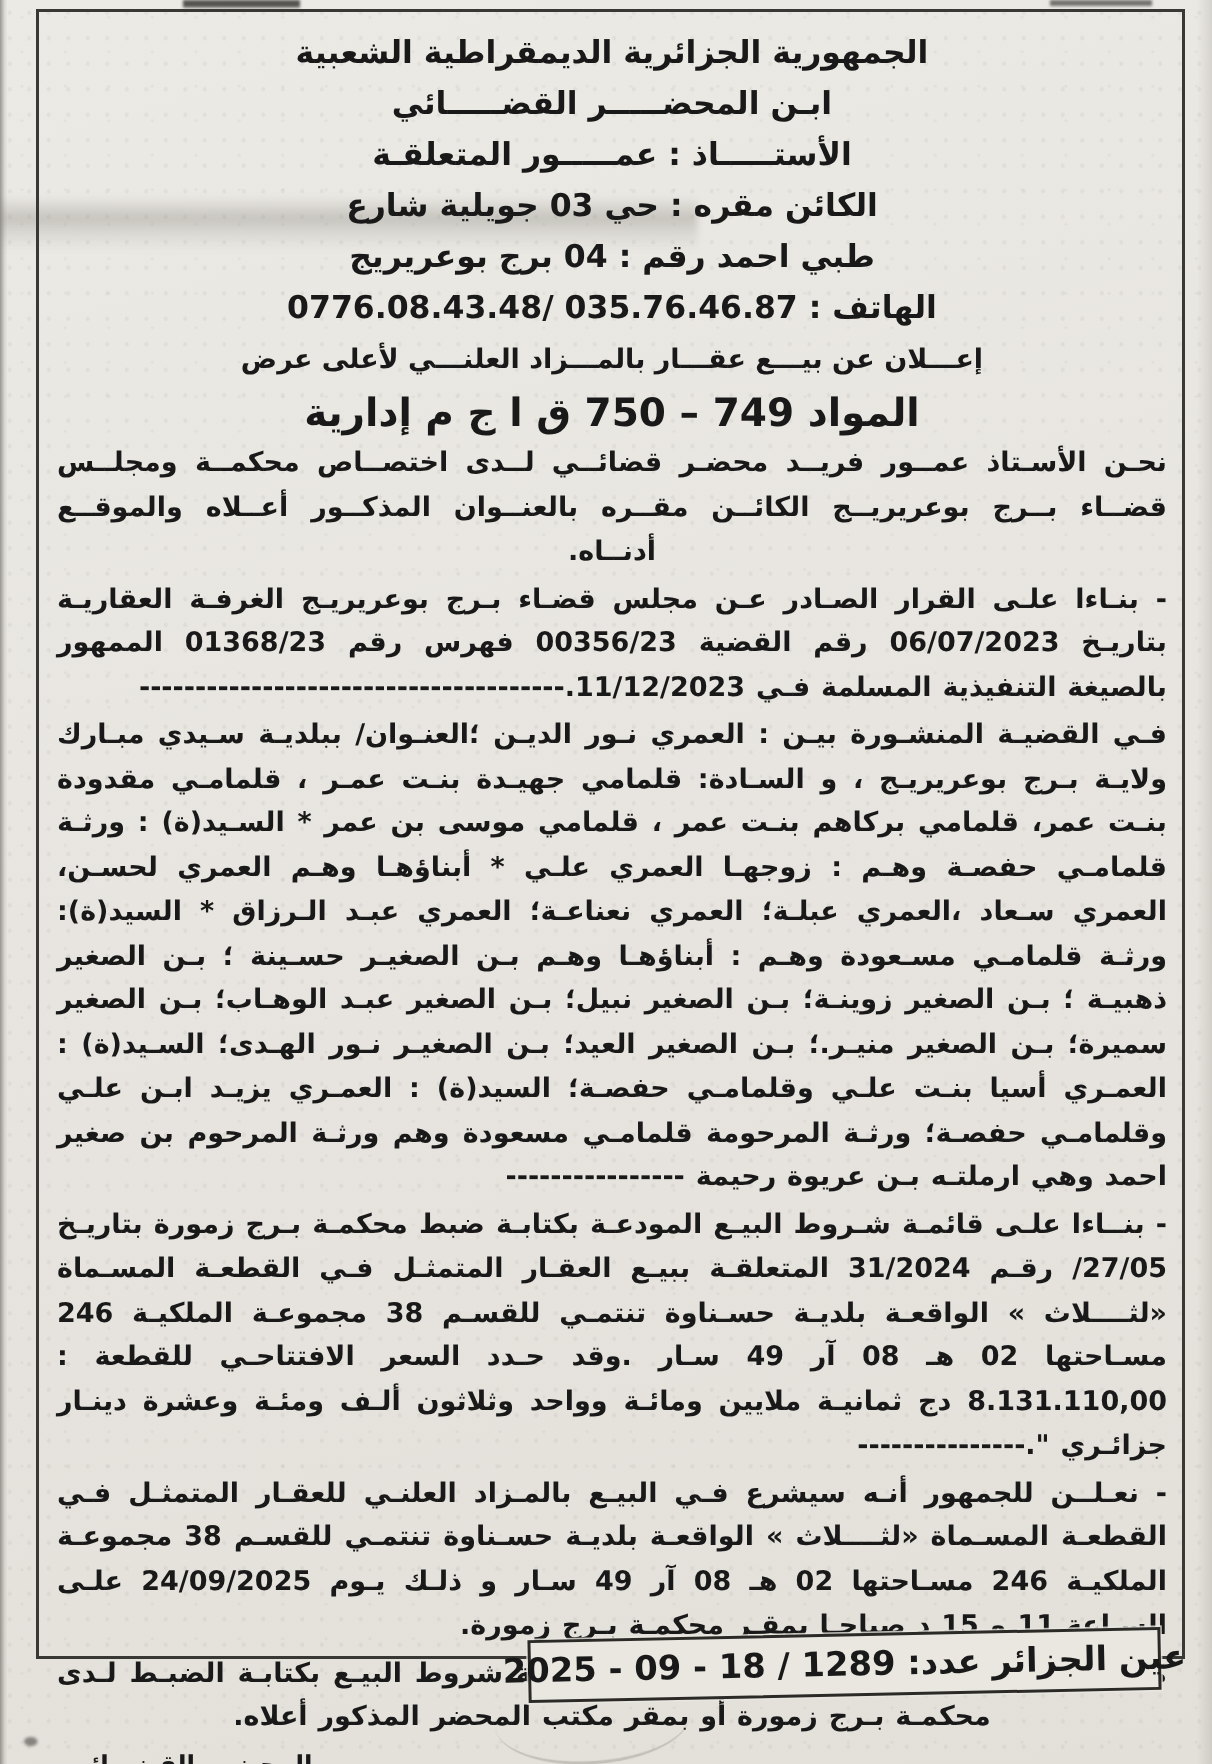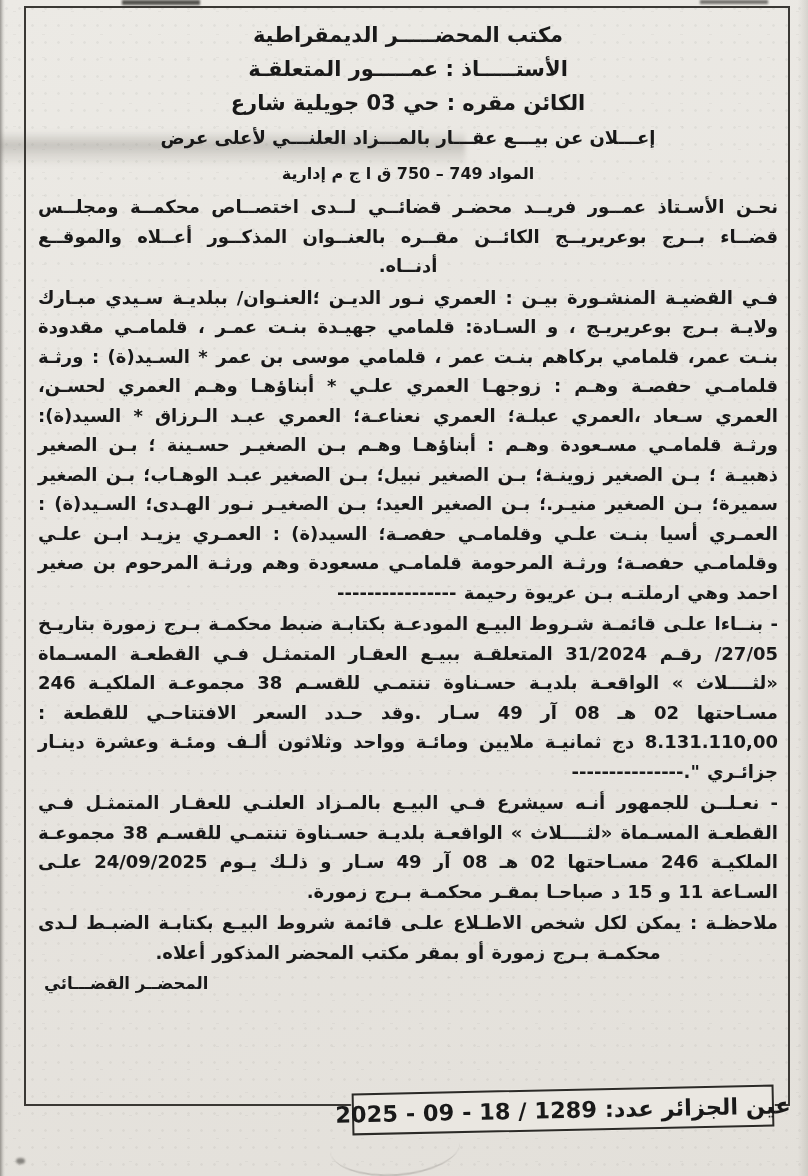--- a/index.html
+++ b/index.html
@@ -60,21 +60,21 @@
     width: 766px; height: 1100px;
     box-sizing: border-box;
     border: 2px solid #3a3834;
     padding: 10px 10px 0 12px;
     direction: rtl;
   }
 
   .hdr { text-align: center; font-weight: bold; }
   .hdr-line { font-size: 21px; line-height: 34px; white-space: nowrap; }
   .notice-title { font-size: 18px; line-height: 36px; }
-  .articles-line { font-size: 16px; line-height: 36px; }
+  .articles-line { font-size: 26px; line-height: 36px; }
 
   .num-ltr { direction: ltr; unicode-bidi: isolate; }
 
   .body-text { margin-top: 0; }
   .para {
     font-size: 18px;
     line-height: 29.5px;
     font-weight: bold;
     text-align: justify;
     margin: 0 0 2px 0;
@@ -116,29 +116,33 @@
 <div class="artifact left-edge"></div>
 <div class="artifact top-mark-1"></div>
 <div class="artifact top-mark-2"></div>
 <div class="artifact speck-1"></div>
 <div class="artifact curve-mark"></div>
 <div class="artifact right-shade"></div>
 
 <div class="frame">
 
   <div class="hdr">
-    <div class="hdr-line">مكتب المحضـــــر الديمقراطية</div>
+    <div class="hdr-line">الجمهورية الجزائرية الديمقراطية الشعبية</div>
+    <div class="hdr-line">ابـن المحضـــــر القضـــــائي</div>
     <div class="hdr-line">الأستـــــاذ : عمـــــور المتعلقـة</div>
     <div class="hdr-line">الكائن مقره : حي 03 جويلية شارع</div>
+    <div class="hdr-line">طبي احمد رقم : 04 برج بوعريريج</div>
+    <div class="hdr-line"><span>الهاتف :</span> <span class="num-ltr">0776.08.43.48/ 035.76.46.87</span></div>
     <div class="hdr-line notice-title">إعـــلان عن بيـــع عقـــار بالمـــزاد العلنـــي لأعلى عرض</div>
     <div class="hdr-line articles-line">المواد 749 – 750 ق ا ج م إدارية</div>
   </div>
 
   <div class="body-text">
     <p class="para center-last">نحـن الأسـتاذ عمــور فريــد محضـر قضائــي لــدى اختصــاص محكمــة ومجلــس قضــاء بــرج بوعريريــج الكائــن مقــره بالعنــوان المذكــور أعــلاه والموقــع أدنــاه.</p>
+    <p class="para">- بنـاءا علـى القرار الصـادر عـن مجلس قضـاء بـرج بوعريريـج الغرفـة العقاريـة بتاريـخ 06/07/2023 رقم القضية 00356/23 فهرس رقم 01368/23 الممهور بالصيغة التنفيذية المسلمة فـي 11/12/2023.--------------------------------------</p>
     <p class="para">فـي القضيـة المنشـورة بيـن : العمري نـور الديـن ؛العنـوان/ ببلديـة سـيدي مبـارك ولايـة بـرج بوعريريـج ، و السـادة: قلمامي جهيـدة بنـت عمـر ، قلمامـي مقدودة بنـت عمر، قلمامي بركاهم بنـت عمر ، قلمامي موسى بن عمر * السـيد(ة) : ورثـة قلمامـي حفصـة وهـم : زوجهـا العمري علـي * أبناؤهـا وهـم العمري لحسـن، العمري سـعاد ،العمري عبلـة؛ العمري نعناعـة؛ العمري عبـد الـرزاق * السيد(ة): ورثـة قلمامـي مسـعودة وهـم : أبناؤهـا وهـم بـن الصغيـر حسـينة ؛ بـن الصغير ذهبيـة ؛ بـن الصغير زوينـة؛ بـن الصغير نبيل؛ بـن الصغير عبـد الوهـاب؛ بـن الصغير سميرة؛ بـن الصغير منيـر.؛ بـن الصغير العيد؛ بـن الصغيـر نـور الهـدى؛ السـيد(ة) : العمـري أسيا بنـت علـي وقلمامـي حفصـة؛ السيد(ة) : العمـري يزيـد ابـن علـي وقلمامـي حفصـة؛ ورثـة المرحومة قلمامـي مسعودة وهم ورثـة المرحوم بن صغير احمد وهي ارملتـه بـن عريوة رحيمة ----------------</p>
     <p class="para">- بنــاءا علـى قائمـة شـروط البيـع المودعـة بكتابـة ضبط محكمـة بـرج زمورة بتاريـخ 27/05/ رقـم 31/2024 المتعلقـة ببيـع العقـار المتمثـل فـي القطعـة المسـماة «لثــــلاث » الواقعـة بلديـة حسـناوة تنتمـي للقسـم 38 مجموعـة الملكيـة 246 مسـاحتها 02 هـ 08 آر 49 سـار .وقد حـدد السعر الافتتاحـي للقطعة : 8.131.110,00 دج ثمانيـة ملايين ومائـة وواحد وثلاثون ألـف ومئـة وعشرة دينـار جزائـري ".---------------</p>
     <p class="para">- نعـلــن للجمهور أنـه سيشرع فـي البيـع بالمـزاد العلنـي للعقـار المتمثـل فـي القطعـة المسـماة «لثــــلاث » الواقعـة بلديـة حسـناوة تنتمـي للقسـم 38 مجموعـة الملكيـة 246 مسـاحتها 02 هـ 08 آر 49 سـار و ذلـك يـوم 24/09/2025 علـى السـاعة 11 و 15 د صباحـا بمقـر محكمـة بـرج زمورة.</p>
     <p class="para center-last">ملاحظـة : يمكن لكل شخص الاطـلاع علـى قائمة شروط البيـع بكتابـة الضبـط لـدى محكمـة بـرج زمورة أو بمقر مكتب المحضر المذكور أعلاه.</p>
   </div>
 
   <div class="signature">
     <div>المحضــر القضـــائي</div>
 
   </div>

